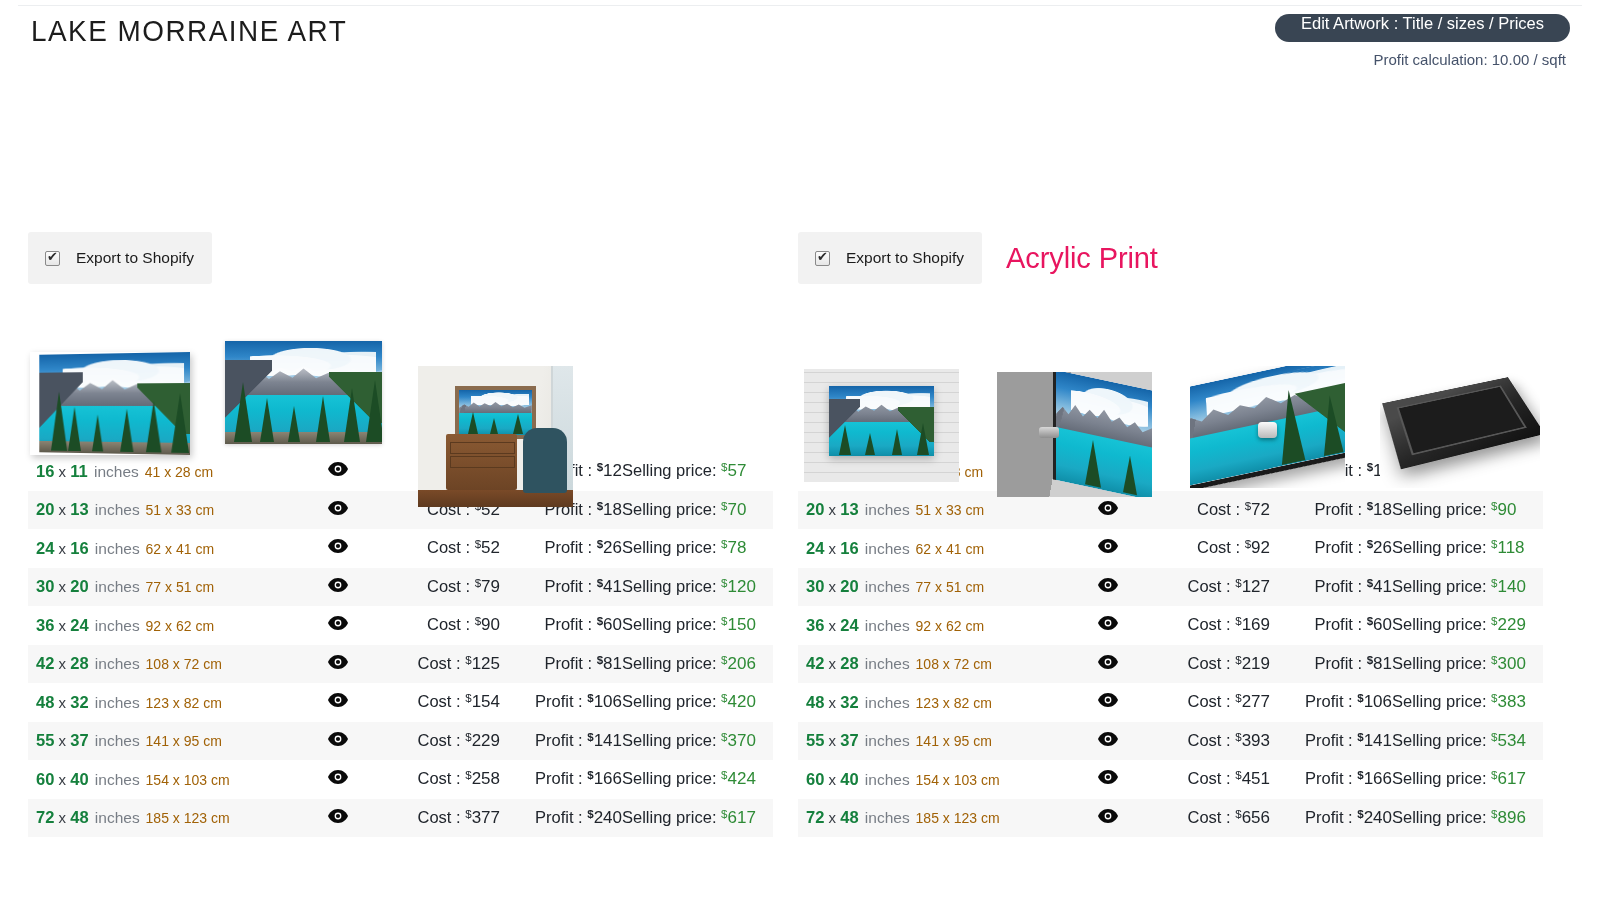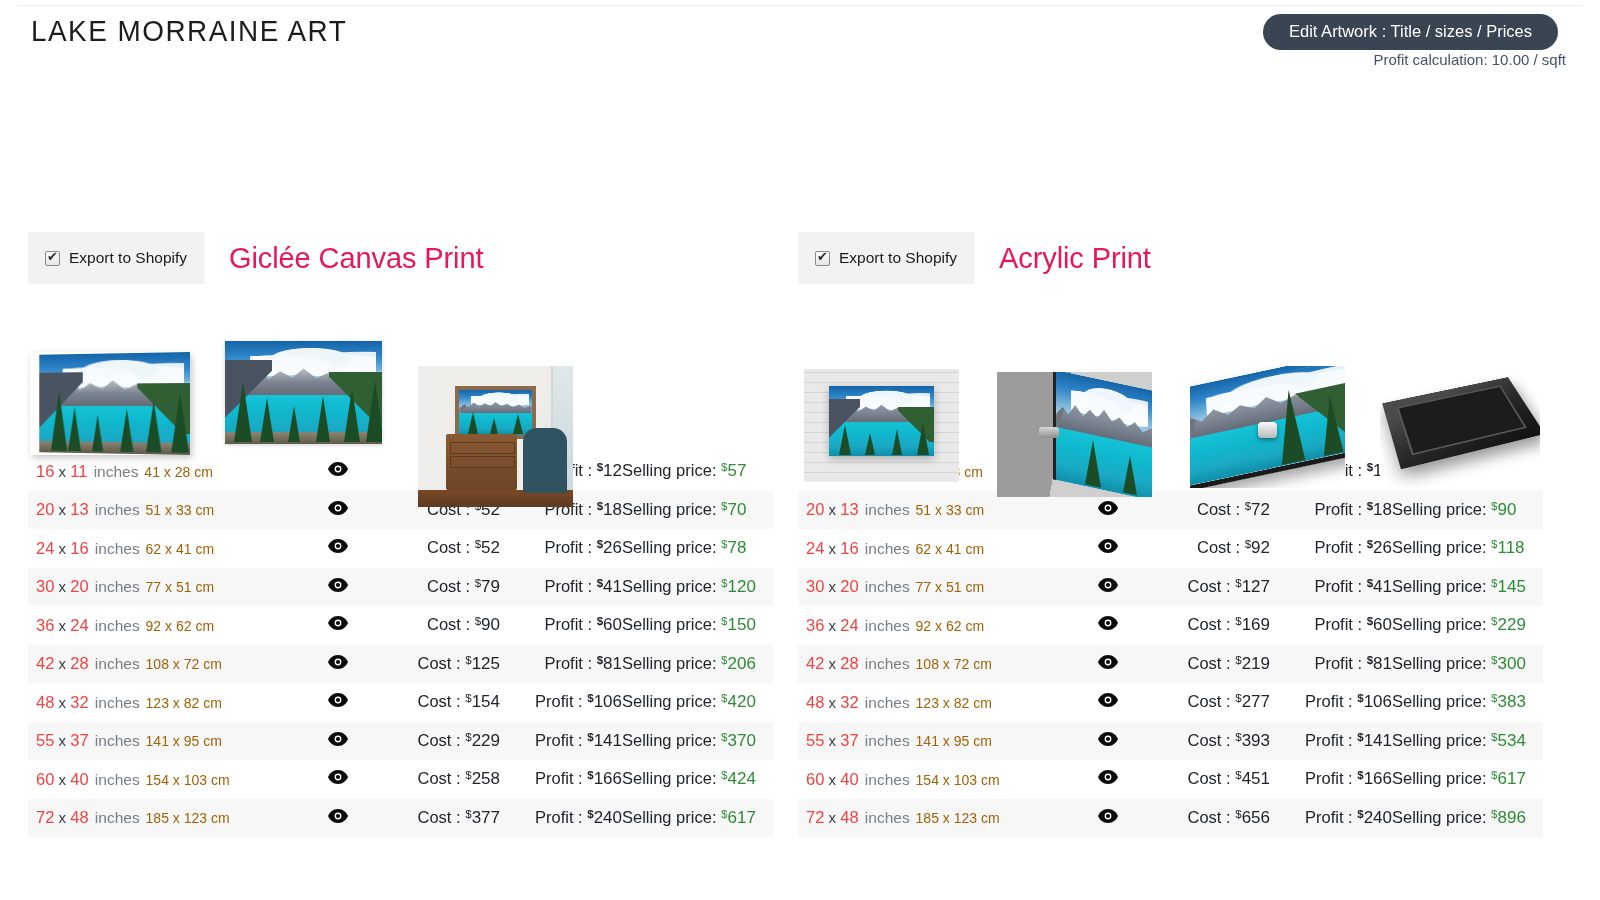--- a/index.html
+++ b/index.html
@@ -19,24 +19,24 @@
 
   
   .page-title {
     position: absolute; left: 31px; top: 14px;
     font-size: 30px; letter-spacing: 1.6px; font-weight: 400;
     color: #1c1c1c; white-space: nowrap;
     font-family: "Liberation Sans", sans-serif;
     transform: scaleX(0.93); transform-origin: left center;
   }
   .edit-btn {
-    position: absolute; right: 42px; top: 14px;
+    position: absolute; right: 30px; top: 14px;
     background: #394553; color: #ffffff;
     border: none; border-radius: 18px;
-    padding: 8px 26px 9px 26px;
+    padding: 0 26px 9px 26px;
     font-size: 16.5px; font-family: "Liberation Sans", sans-serif;
     cursor: pointer; white-space: nowrap;
   }
   .profit-calc {
     position: absolute; right: 34px; top: 51px;
     font-size: 15px; color: #45526a; white-space: nowrap;
     text-align: center;
   }
 
   
@@ -50,21 +50,21 @@
     cursor: pointer; letter-spacing: .2px;
   }
 
   
   .col { position: absolute; top: 232px; }
   .col-left  { left: 28px;  width: 745px; }
   .col-right { left: 798px; width: 745px; }
 
   .col-header { display: flex; align-items: center; height: 52px; }
   .shopify-chk {
-    display: inline-flex; align-items: center; gap: 9px;
+    display: inline-flex; align-items: center; gap: 16px;
     background: #f2f2f2; border-radius: 3px;
     padding: 13px 18px 13px 17px; height: 52px;
   }
   .chk-box {
     width: 15px; height: 15px; flex: 0 0 15px;
     border: 1px solid #8a8a8a; border-radius: 2px;
     background: linear-gradient(#fdfdfd,#e6e6e6);
     position: relative; cursor: pointer;
   }
   .chk-box::after {
@@ -203,21 +203,21 @@
 
   
   .ptable { margin-top: 8px; width: 100%; }
   .prow {
     display: flex; align-items: center;
     height: 38.5px; width: 100%;
     font-size: 16px; color: #20252c;
   }
   .prow.odd { background: #f7f7f7; }
   .c-size { width: 268px; padding-left: 8px; white-space: nowrap; }
-  .c-size .inch { font-weight: normal; font-size: 16.5px; color: #ef4444; }
+  .c-size .inch { font-weight: bold; font-size: 16.5px; color: #15803d; }
   .c-size .xsep { font-size: 15px; color: #3a3f46; }
   .c-size .unit { font-size: 15.5px; color: #777d85; padding-left: 2px; }
   .c-size .cm   { font-size: 14px; color: #a16207; padding-left: 2px; }
   .c-eye { width: 84px; text-align: center; }
   .eye-icon { display:inline-block; cursor:pointer; line-height:0; }
   .c-cost   { width: 120px; text-align: right; white-space: nowrap; }
   .c-profit { width: 122px; text-align: right; white-space: nowrap; }
   .c-sell   { flex: 1; text-align: left; padding-right: 8px; white-space: nowrap; }
   .lbl { font-size: 16.5px; color: #20252c; }
   .dollar { font-size: 11.5px; vertical-align: 5px; }
@@ -238,21 +238,20 @@
   <button class="edit-btn">Edit Artwork : Title / sizes / Prices</button>
   <div class="profit-calc">Profit calculation: 10.00 / sqft</div>
 
 
   <div class="col col-left">
     <div class="col-header">
       <label class="shopify-chk">
         <span class="chk-box"></span>
         <span class="chk-label">Export to Shopify</span>
       </label>
-      <div class="product-title">Giclée Canvas Print</div>
     </div>
 
     <div class="thumbs left-strip">
 
       <div class="thumb canvas3d" style="left:2px; top:58px; width:160px; height:103px;">
         <div class="photo">
           <div class="p-sky"></div>
             <div class="p-clouds"></div>
           <div class="p-mtn"></div>
             <div class="p-snow"></div>
@@ -532,21 +531,21 @@
         </div>
         <div class="prow odd">
           <div class="c-size"><span class="inch">30</span><span class="xsep"> x </span><span class="inch">20</span><span class="unit"> inches</span><span class="cm"> 77 x 51 cm</span></div>
           <div class="c-eye"><span class="eye-icon"><svg width="20" height="14" viewBox="0 0 20 14" aria-hidden="true">
                 <path d="M10 0C5 0 1.4 3.5 0 7c1.4 3.5 5 7 10 7s8.6-3.5 10-7c-1.4-3.5-5-7-10-7z" fill="#0a0a0a"></path>
                 <circle cx="10" cy="7" r="3.4" fill="#ffffff"></circle>
                 <circle cx="10" cy="7" r="2.1" fill="#0a0a0a"></circle>
               </svg></span></div>
           <div class="c-cost"><span class="lbl">Cost : </span><span class="dollar">$</span><span class="amt">127</span></div>
           <div class="c-profit"><span class="lbl">Profit : </span><span class="dollar"><b>$</b></span><span class="amt-bold">41</span></div>
-          <div class="c-sell"><span class="lbl">Selling price: </span><span class="sell-val"><span class="dollar">$</span><span class="amt">145</span></span></div>
+          <div class="c-sell"><span class="lbl">Selling price: </span><span class="sell-val"><span class="dollar">$</span><span class="amt">140</span></span></div>
         </div>
         <div class="prow">
           <div class="c-size"><span class="inch">36</span><span class="xsep"> x </span><span class="inch">24</span><span class="unit"> inches</span><span class="cm"> 92 x 62 cm</span></div>
           <div class="c-eye"><span class="eye-icon"><svg width="20" height="14" viewBox="0 0 20 14" aria-hidden="true">
                 <path d="M10 0C5 0 1.4 3.5 0 7c1.4 3.5 5 7 10 7s8.6-3.5 10-7c-1.4-3.5-5-7-10-7z" fill="#0a0a0a"></path>
                 <circle cx="10" cy="7" r="3.4" fill="#ffffff"></circle>
                 <circle cx="10" cy="7" r="2.1" fill="#0a0a0a"></circle>
               </svg></span></div>
           <div class="c-cost"><span class="lbl">Cost : </span><span class="dollar">$</span><span class="amt">169</span></div>
           <div class="c-profit"><span class="lbl">Profit : </span><span class="dollar"><b>$</b></span><span class="amt-bold">60</span></div>

